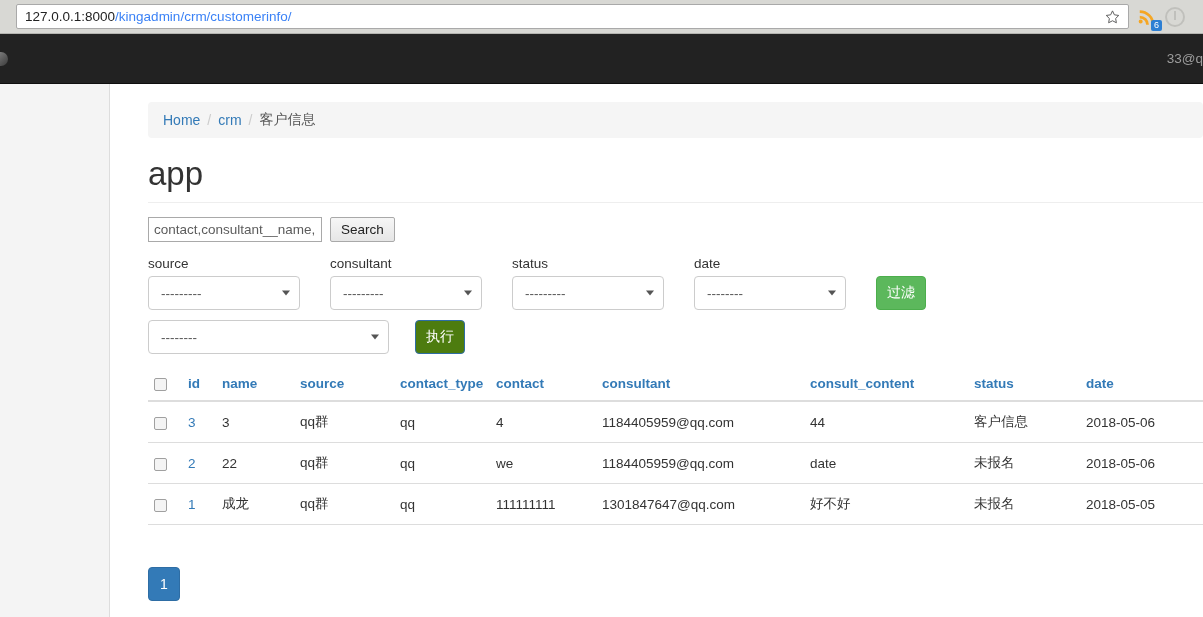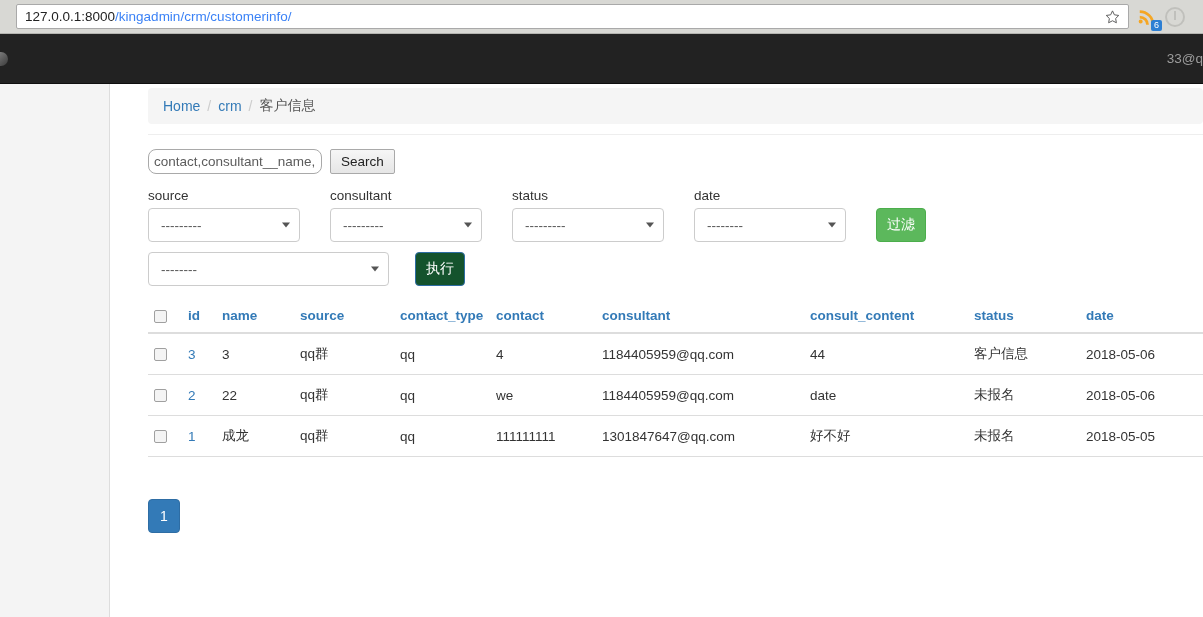--- a/index.html
+++ b/index.html
@@ -106,21 +106,21 @@
     background: #ffffff;
   }
   .sidebar {
     width: 110px;
     background: #f4f4f4;
     border-right: 1px solid #dddddd;
     flex: 0 0 110px;
   }
   .content {
     flex: 1;
-    padding: 4px 0 0 38px;
+    padding: 18px 0 0 38px;
     position: relative;
   }
 
   
   .breadcrumb {
     background: #f5f5f5;
     border-radius: 4px;
     padding: 9px 15px;
     font-size: 14px;
     color: #777777;
@@ -151,21 +151,21 @@
     margin-bottom: 14px;
   }
   .search-input {
     width: 174px; height: 25px;
     border: 1px solid #a9a9a9;
     padding: 0 5px;
     font-size: 13.5px;
     font-family: "Liberation Sans", sans-serif;
     color: #333;
     background: #fff;
-    border-radius: 8px;
+    border-radius: 0;
   }
   .search-input::placeholder { color: #5c5c5c; opacity: 1; }
   .search-btn {
     height: 25px;
     padding: 0 10px;
     font-size: 13.5px;
     font-family: "Liberation Sans", sans-serif;
     background: linear-gradient(#f6f6f6, #e6e6e6);
     border: 1px solid #a9a9a9;
     border-radius: 2px;
@@ -217,21 +217,21 @@
     display: flex; align-items: center; justify-content: center;
     padding: 0 10px;
     cursor: pointer;
   }
   .action-row {
     display: flex; align-items: center; gap: 26px;
     margin-bottom: 14px;
   }
   .btn-exec {
     height: 34px; min-width: 44px;
-    background: #14532d;
+    background: #4d7c0f;
     border: 1px solid #2e6da4;
     border-radius: 4px;
     color: #ffffff;
     font-size: 14px;
     display: flex; align-items: center; justify-content: center;
     padding: 0 10px;
     cursor: pointer;
   }
 
   
@@ -333,20 +333,21 @@
   <div class="content">
 
     <div class="breadcrumb">
       <a href="#">Home</a>
       <span class="sep">/</span>
       <a href="#">crm</a>
       <span class="sep">/</span>
       <span class="current">客户信息</span>
     </div>
 
+    <h1 class="page-title">app</h1>
     <hr class="title-rule">
 
     <div class="search-row">
       <input class="search-input" type="text" placeholder="contact,consultant__name," style="">
       <button class="search-btn">Search</button>
     </div>
 
     <div class="filter-row">
       <div class="filter-group">
         <span class="filter-label">source</span>

